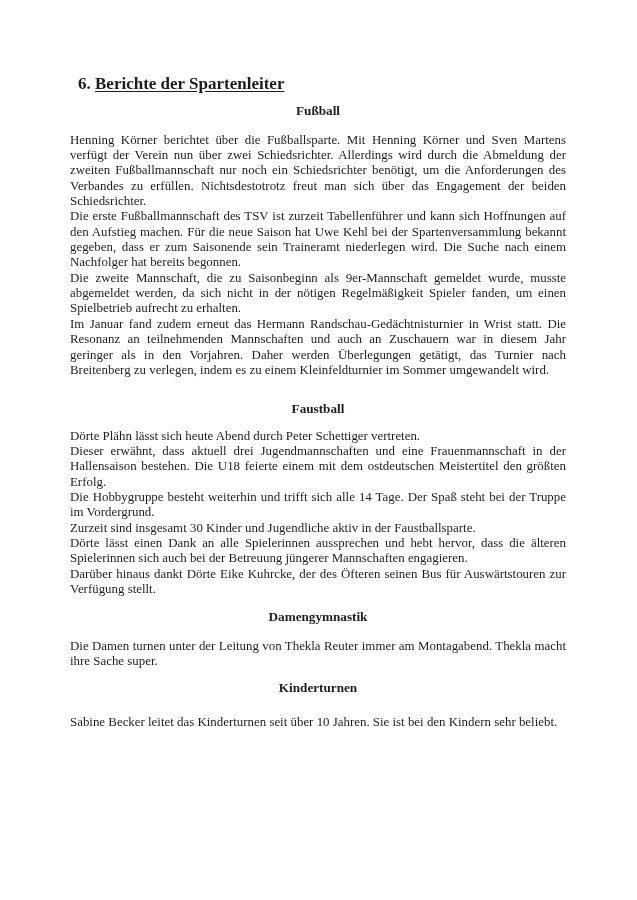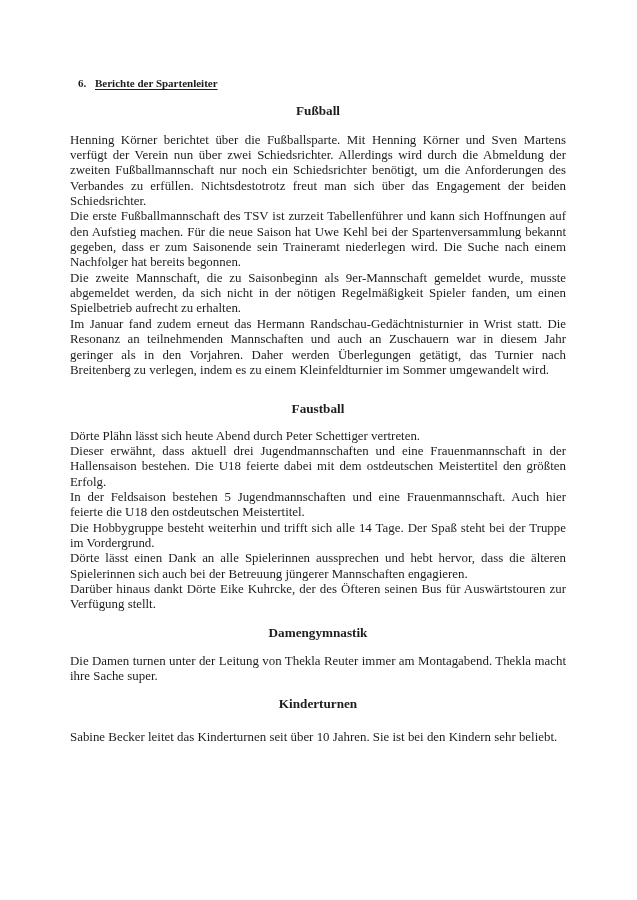--- a/index.html
+++ b/index.html
@@ -14,21 +14,21 @@
     box-sizing: border-box;
     padding: 76px 71px 0 70px;
     font-family: "Liberation Serif", "DejaVu Serif", serif;
     font-size: 12.9px;
     line-height: 15.35px;
     color: #1d1d1d;
     overflow: hidden;
   }
   .main-heading {
     font-weight: bold;
-    font-size: 11px;
+    font-size: 17px;
     margin: 0 0 0 8px;
     white-space: nowrap;
   }
   .main-heading .num {
     display: inline-block;
     min-width: 17px;
     text-decoration: none;
   }
   .main-heading .heading-text {
     text-decoration: underline;
@@ -61,23 +61,23 @@
     <div class="section-title">Fußball</div>
     <p class="para">Henning Körner berichtet über die Fußballsparte. Mit Henning Körner und Sven Martens verfügt der Verein nun über zwei Schiedsrichter. Allerdings wird durch die Abmeldung der zweiten Fußballmannschaft nur noch ein Schiedsrichter benötigt, um die Anforderungen des Verbandes zu erfüllen. Nichtsdestotrotz freut man sich über das Engagement der beiden Schiedsrichter.</p>
     <p class="para">Die erste Fußballmannschaft des TSV ist zurzeit Tabellenführer und kann sich Hoffnungen auf den Aufstieg machen. Für die neue Saison hat Uwe Kehl bei der Spartenversammlung bekannt gegeben, dass er zum Saisonende sein Traineramt niederlegen wird. Die Suche nach einem Nachfolger hat bereits begonnen.</p>
     <p class="para">Die zweite Mannschaft, die zu Saisonbeginn als 9er-Mannschaft gemeldet wurde, musste abgemeldet werden, da sich nicht in der nötigen Regelmäßigkeit Spieler fanden, um einen Spielbetrieb aufrecht zu erhalten.</p>
     <p class="para">Im Januar fand zudem erneut das Hermann Randschau-Gedächtnisturnier in Wrist statt. Die Resonanz an teilnehmenden Mannschaften und auch an Zuschauern war in diesem Jahr geringer als in den Vorjahren. Daher werden Überlegungen getätigt, das Turnier nach Breitenberg zu verlegen, indem es zu einem Kleinfeldturnier im Sommer umgewandelt wird.</p>
   </div>
 
   <div class="section" id="sec-faustball">
     <div class="section-title">Faustball</div>
     <p class="para">Dörte Plähn lässt sich heute Abend durch Peter Schettiger vertreten.</p>
-    <p class="para">Dieser erwähnt, dass aktuell drei Jugendmannschaften und eine Frauenmannschaft in der Hallensaison bestehen. Die U18 feierte dabei mit dem ostdeutschen Meistertitel den größten Erfolg.</p>
-    <p class="para">In der Feldsaison bestehen 5 Jugendmannschaften und eine Frauenmannschaft. Auch hier feierte die U18 den ostdeutschen Meistertitel.</p>
+    <p class="para">Dieser erwähnt, dass aktuell drei Jugendmannschaften und eine Frauenmannschaft in der Hallensaison bestehen. Die U18 feierte einem mit dem ostdeutschen Meistertitel den größten Erfolg.</p>
     <p class="para">Die Hobbygruppe besteht weiterhin und trifft sich alle 14 Tage. Der Spaß steht bei der Truppe im Vordergrund.</p>
+    <p class="para">Zurzeit sind insgesamt 30 Kinder und Jugendliche aktiv in der Faustballsparte.</p>
     <p class="para">Dörte lässt einen Dank an alle Spielerinnen aussprechen und hebt hervor, dass die älteren Spielerinnen sich auch bei der Betreuung jüngerer Mannschaften engagieren.</p>
     <p class="para">Darüber hinaus dankt Dörte Eike Kuhrcke, der des Öfteren seinen Bus für Auswärtstouren zur Verfügung stellt.</p>
   </div>
 
   <div class="section" id="sec-damengymnastik">
     <div class="section-title">Damengymnastik</div>
     <p class="para">Die Damen turnen unter der Leitung von Thekla Reuter immer am Montagabend. Thekla macht ihre Sache super.</p>
   </div>
 
   <div class="section" id="sec-kinderturnen">

